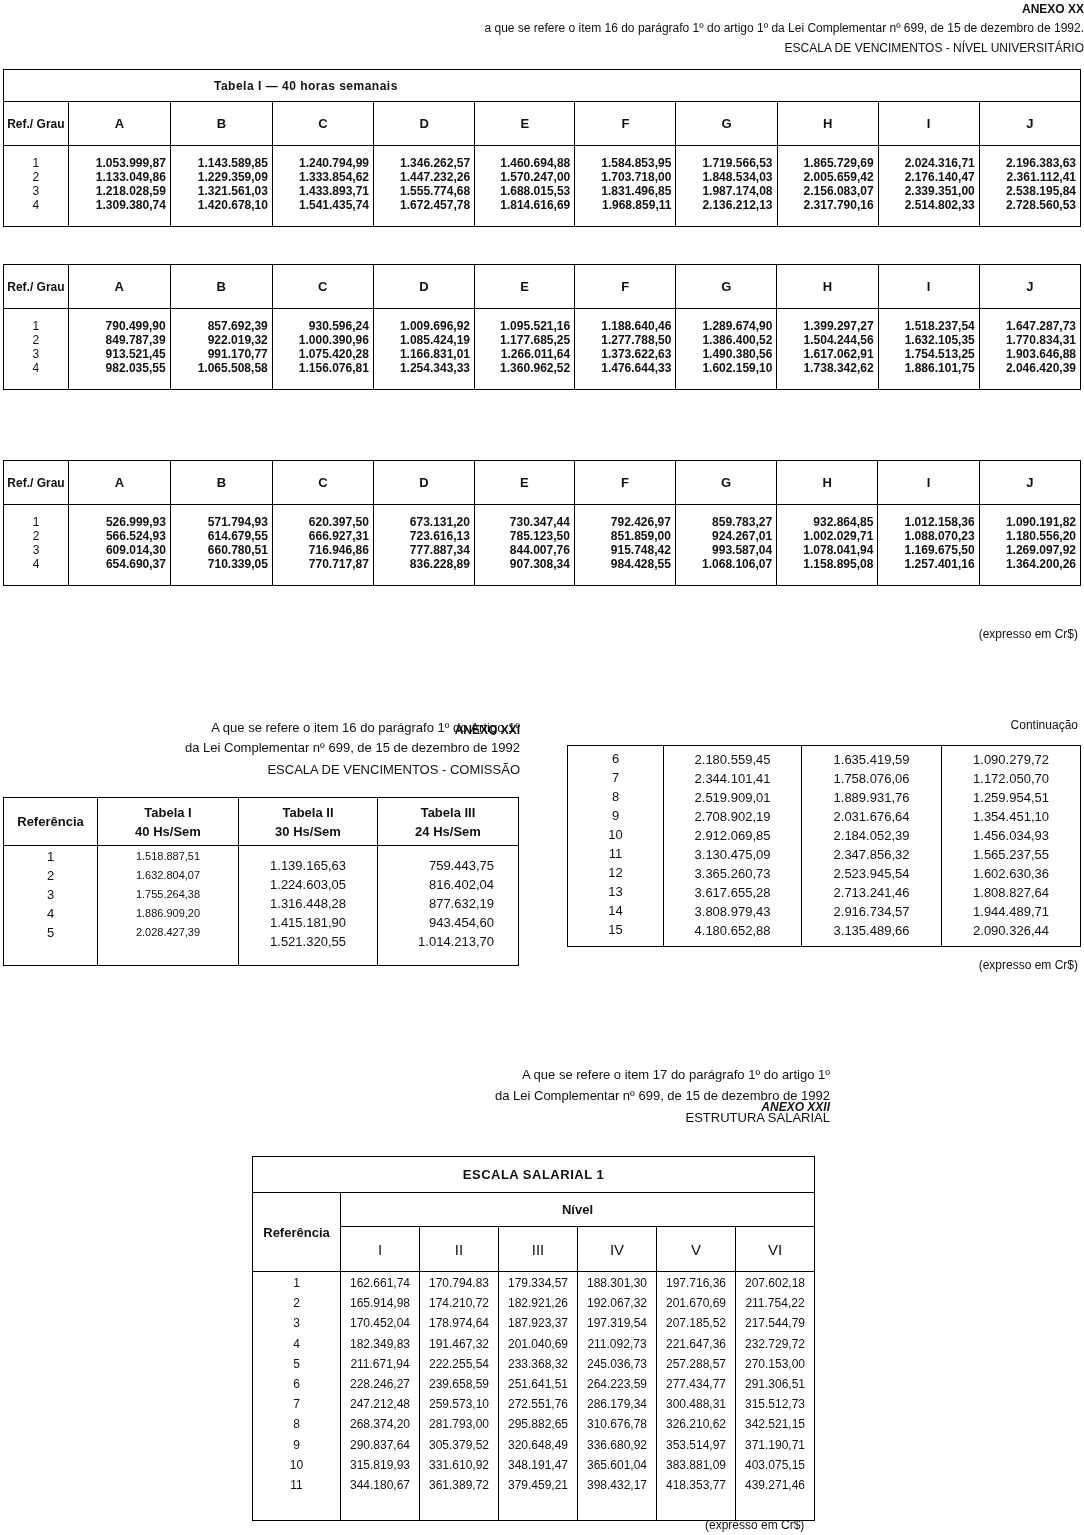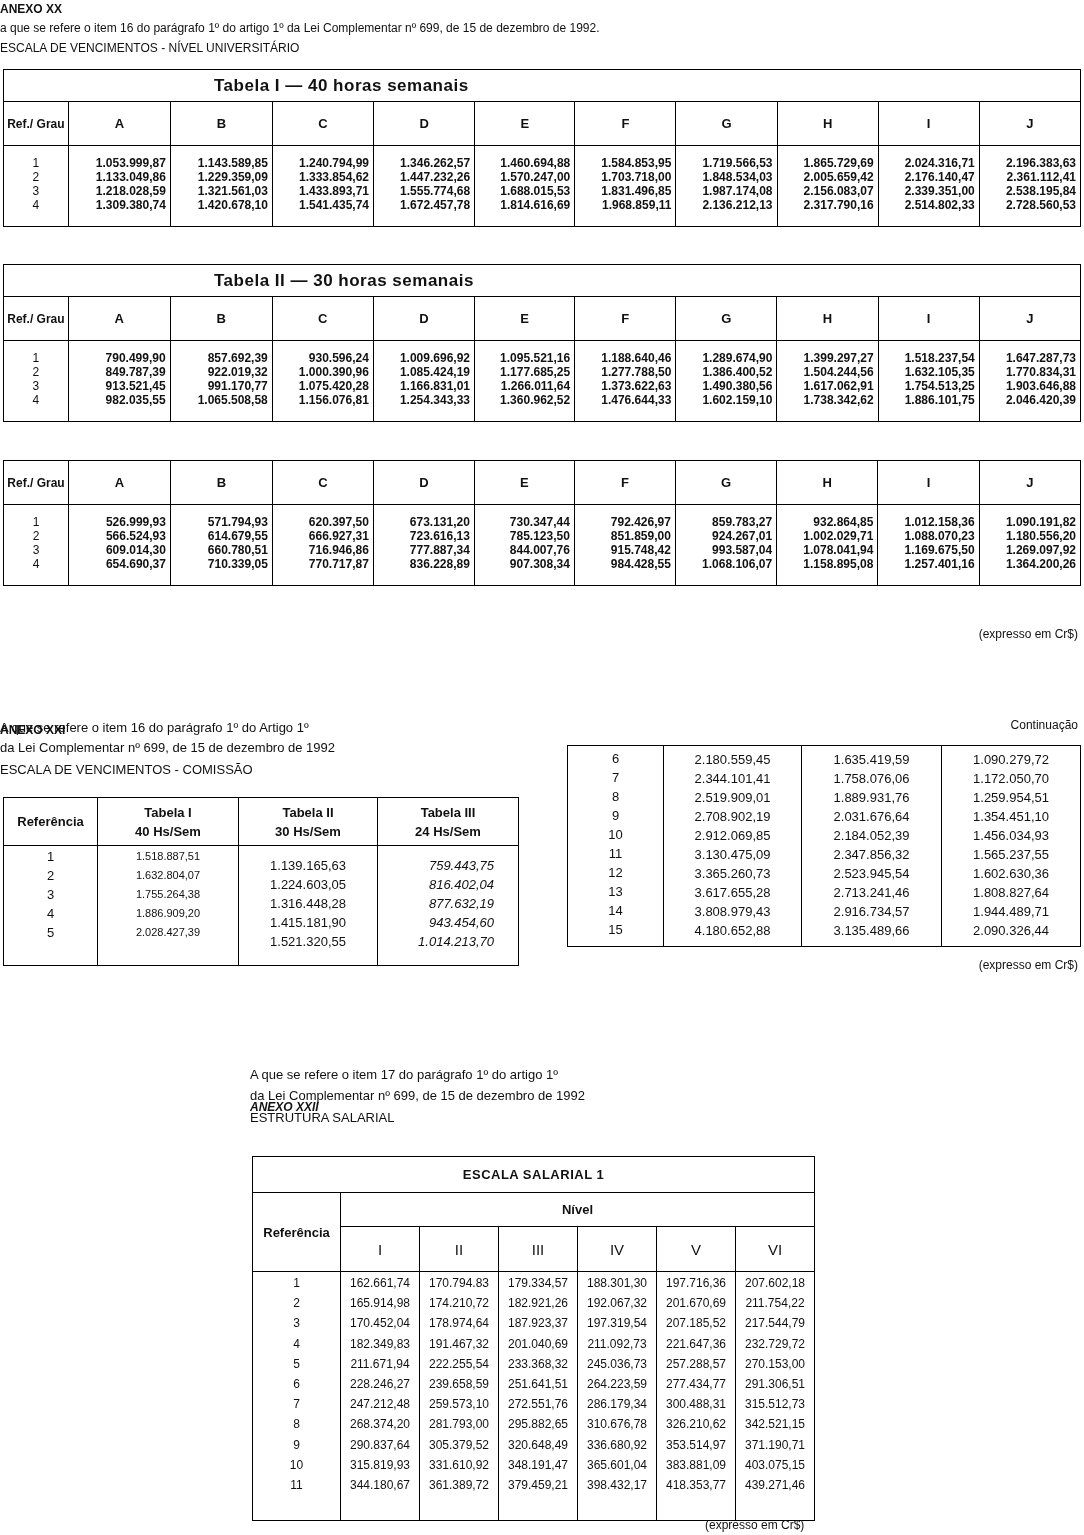--- a/index.html
+++ b/index.html
@@ -1,23 +1,23 @@
 <!DOCTYPE html>
 <html><head>
 <meta charset="utf-8">
 <style>
   html,body{margin:0;padding:0;background:#fff;}
   body{width:1084px;height:1535px;position:relative;font-family:"Liberation Sans",sans-serif;color:#111;overflow:hidden;}
   .abs{position:absolute;}
-  .center{text-align:left;}
+  .center{text-align:right;}
   .hdr{font-size:12px;line-height:19px;}
   .bold{font-weight:bold;}
   table{border-collapse:collapse;position:absolute;font-size:12px;}
   td,th{border:1px solid #000;padding:0;}
-  .cap{font-weight:bold;font-size:17px;letter-spacing:0.5px;}
+  .cap{font-weight:bold;font-size:12px;letter-spacing:0.5px;}
   .colh{font-weight:bold;font-size:13px;text-align:center;}
   .num{text-align:right;padding-right:4px;vertical-align:top;line-height:14px;padding-top:10px;padding-bottom:14px;font-weight:bold;}
   .ref{text-align:center;vertical-align:top;line-height:14px;padding-top:10px;padding-bottom:14px;}
   .note{font-size:12px;}
   .lines div{height:14px;white-space:nowrap;}
   .c-lines div{height:19px;white-space:nowrap;}
   .s-lines div{height:20.2px;white-space:nowrap;}
 </style>
 </head>
 <body>
@@ -110,23 +110,20 @@
             <div>2.196.383,63</div>
             <div>2.361.112,41</div>
             <div>2.538.195,84</div>
             <div>2.728.560,53</div>
           </td>
         </tr>
       </tbody>
     </table>
     <table style="left: 3px; top: 264px; width: 1078px;">
       <tbody>
-        <tr style="height:32px;">
-          <td colspan="11" class="cap" style="padding-left:210px;">Tabela II — 30 horas semanais</td>
-        </tr>
         <tr style="height:44px;">
           <td class="colh" style="width:65px;font-size:12px;">Ref./ Grau</td>
           <td class="colh" style="width:102px;">A</td>
           <td class="colh" style="width:102px;">B</td>
           <td class="colh" style="width:101px;">C</td>
           <td class="colh" style="width:101px;">D</td>
           <td class="colh" style="width:100px;">E</td>
           <td class="colh" style="width:101px;">F</td>
           <td class="colh" style="width:101px;">G</td>
           <td class="colh" style="width:101px;">H</td>
@@ -329,21 +326,21 @@
           <div>1.886.909,20</div>
           <div>2.028.427,39</div>
         </td>
     <td class="c-lines" style="text-align:center;padding-top:4px;padding-bottom:4px;font-size:13px;">
           <div>1.139.165,63</div>
           <div>1.224.603,05</div>
           <div>1.316.448,28</div>
           <div>1.415.181,90</div>
           <div>1.521.320,55</div>
         </td>
-    <td class="c-lines" style="text-align:right;padding-right:24px;padding-top:4px;padding-bottom:4px;font-size:13px;font-style:italic;">
+    <td class="c-lines" style="text-align:right;padding-right:24px;padding-top:4px;padding-bottom:4px;font-size:13px;">
           <div>759.443,75</div>
           <div>816.402,04</div>
           <div>877.632,19</div>
           <div>943.454,60</div>
           <div>1.014.213,70</div>
         </td>
   </tr>
 </tbody>
   </table>
 

